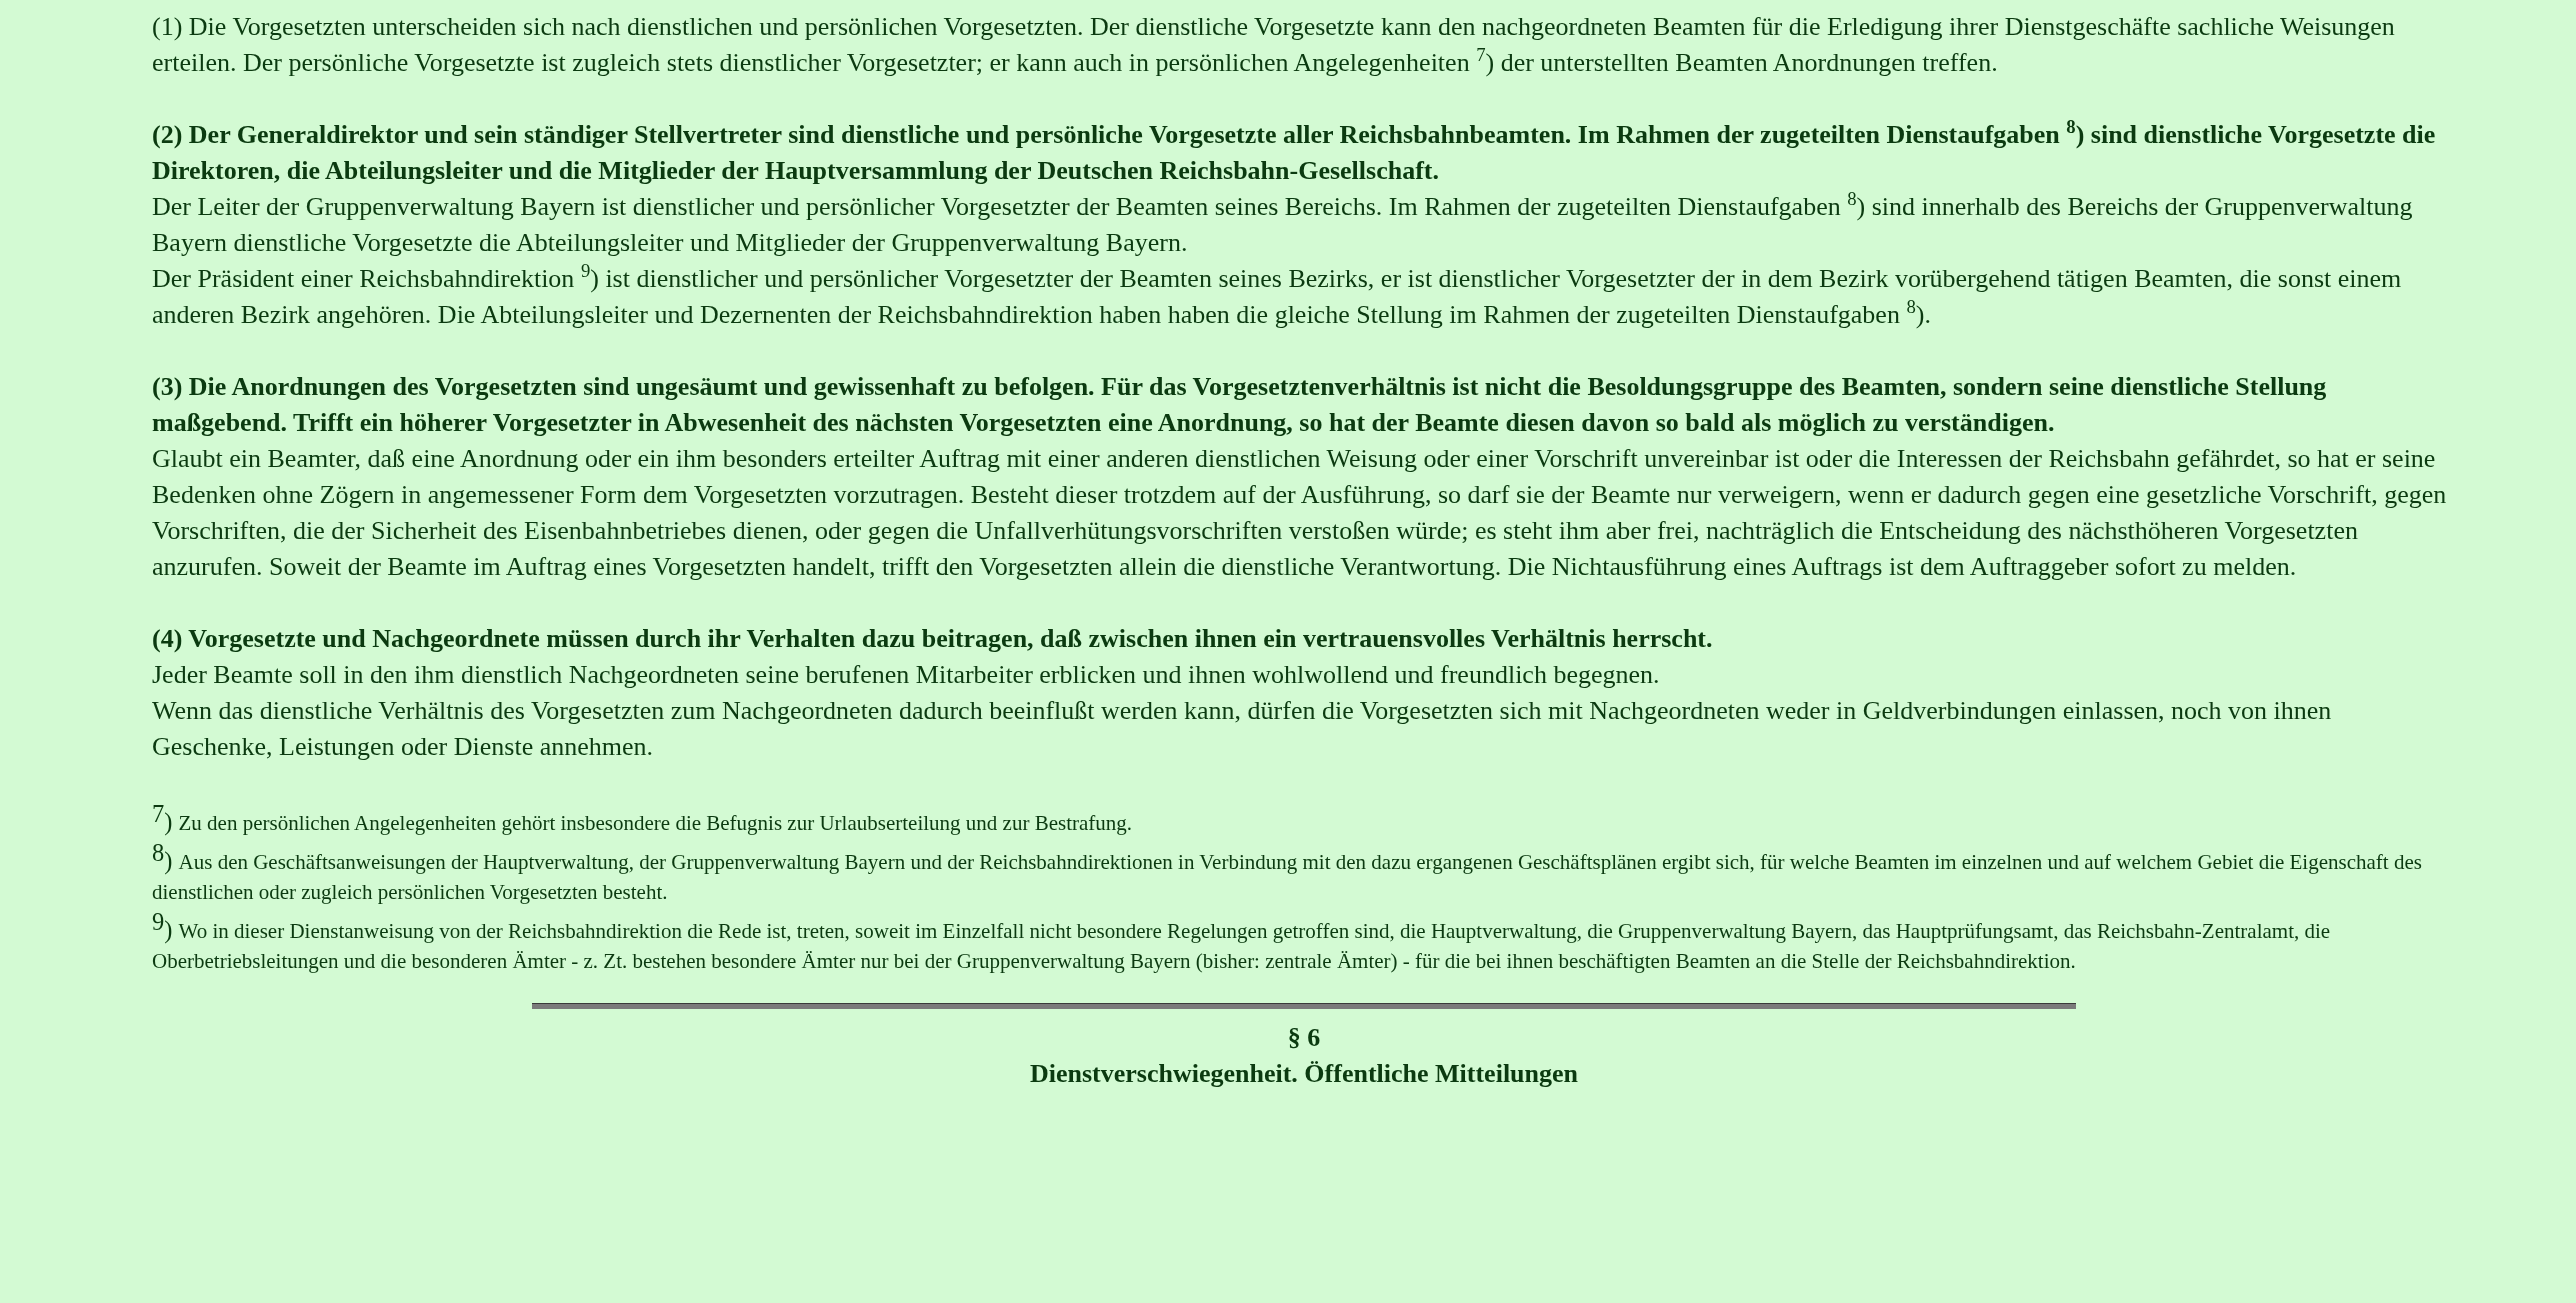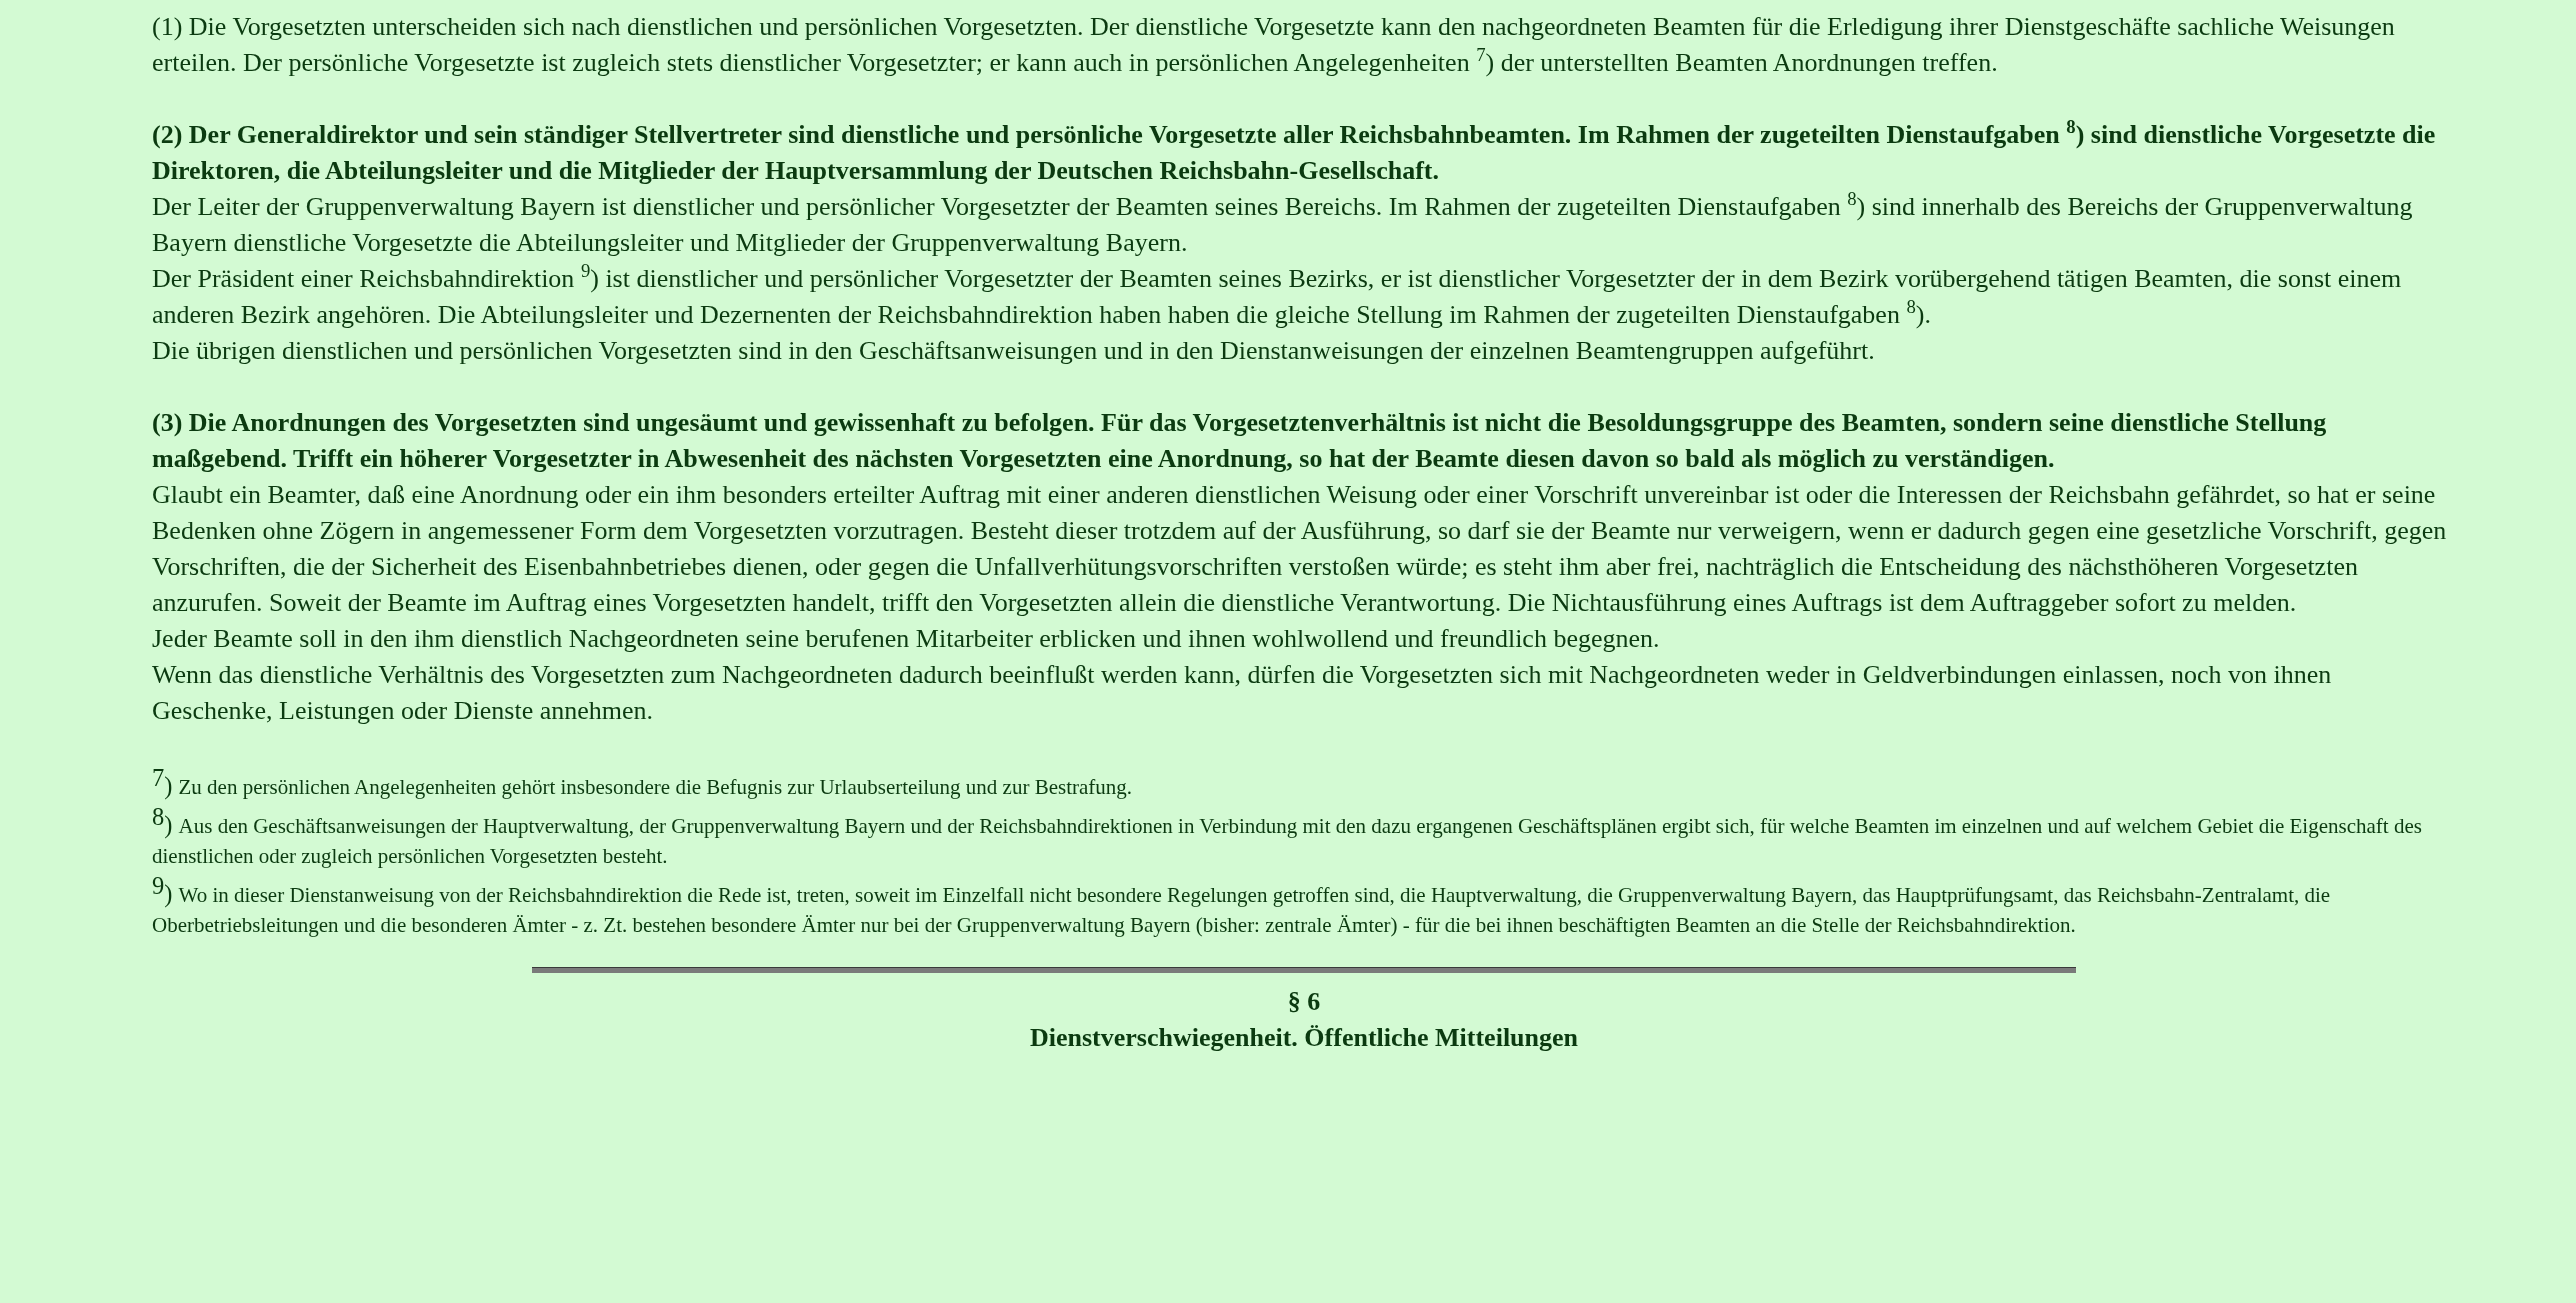--- a/index.html
+++ b/index.html
@@ -77,26 +77,26 @@
 <div class="page">
 
   <p class="body-p"><span>(1) Die Vorgesetzten unterscheiden sich nach dienstlichen und persönlichen Vorgesetzten. Der dienstliche Vorgesetzte kann den nachgeordneten Beamten für die Erledigung ihrer Dienstgeschäfte sachliche Weisungen erteilen. Der persönliche Vorgesetzte ist zugleich stets dienstlicher Vorgesetzter; er kann auch in persönlichen Angelegenheiten </span><sup>7</sup><span>) der unterstellten Beamten Anordnungen treffen.</span></p>
 
   <p class="body-p block-start"><span>(2) Der Generaldirektor und sein ständiger Stellvertreter sind dienstliche und persönliche Vorgesetzte aller Reichsbahnbeamten. Im Rahmen der zugeteilten Dienstaufgaben </span><sup>8</sup><span>) sind dienstliche Vorgesetzte die Direktoren, die Abteilungsleiter und die Mitglieder der Hauptversammlung der Deutschen Reichsbahn-Gesellschaft.</span></p>
 
   <p class="body-p"><span>Der Leiter der Gruppenverwaltung Bayern ist dienstlicher und persönlicher Vorgesetzter der Beamten seines Bereichs. Im Rahmen der zugeteilten Dienstaufgaben </span><sup>8</sup><span>) sind innerhalb des Bereichs der Gruppenverwaltung Bayern dienstliche Vorgesetzte die Abteilungsleiter und Mitglieder der Gruppenverwaltung Bayern.</span></p>
 
   <p class="body-p"><span>Der Präsident einer Reichsbahndirektion </span><sup>9</sup><span>) ist dienstlicher und persönlicher Vorgesetzter der Beamten seines Bezirks, er ist dienstlicher Vorgesetzter der in dem Bezirk vorübergehend tätigen Beamten, die sonst einem anderen Bezirk angehören. Die Abteilungsleiter und Dezernenten der Reichsbahndirektion haben haben die gleiche Stellung im Rahmen der zugeteilten Dienstaufgaben </span><sup>8</sup><span>).</span></p>
 
-  <p class="body-p"><span>Die übrigen dienstlichen und persönlichen Vorgesetzten sind in den Geschäftsanweisungen und in den Dienstanweisungen der einzelnen Beamtengruppen aufgeführt.</span></p>
 
   <p class="body-p block-start"><span>(3) Die Anordnungen des Vorgesetzten sind ungesäumt und gewissenhaft zu befolgen. Für das Vorgesetztenverhältnis ist nicht die Besoldungsgruppe des Beamten, sondern seine dienstliche Stellung maßgebend. Trifft ein höherer Vorgesetzter in Abwesenheit des nächsten Vorgesetzten eine Anordnung, so hat der Beamte diesen davon so bald als möglich zu verständigen.</span></p>
 
   <p class="body-p"><span>Glaubt ein Beamter, daß eine Anordnung oder ein ihm besonders erteilter Auftrag mit einer anderen dienstlichen Weisung oder einer Vorschrift unvereinbar ist oder die Interessen der Reichsbahn gefährdet, so hat er seine Bedenken ohne Zögern in angemessener Form dem Vorgesetzten vorzutragen. Besteht dieser trotzdem auf der Ausführung, so darf sie der Beamte nur verweigern, wenn er dadurch gegen eine gesetzliche Vorschrift, gegen Vorschriften, die der Sicherheit des Eisenbahnbetriebes dienen, oder gegen die Unfallverhütungsvorschriften verstoßen würde; es steht ihm aber frei, nachträglich die Entscheidung des nächsthöheren Vorgesetzten anzurufen. Soweit der Beamte im Auftrag eines Vorgesetzten handelt, trifft den Vorgesetzten allein die dienstliche Verantwortung. Die Nichtausführung eines Auftrags ist dem Auftraggeber sofort zu melden.</span></p>
 
+  <p class="body-p block-start"><span>(4) Vorgesetzte und Nachgeordnete müssen durch ihr Verhalten dazu beitragen, daß zwischen ihnen ein vertrauensvolles Verhältnis herrscht.</span></p>
 
   <p class="body-p"><span>Jeder Beamte soll in den ihm dienstlich Nachgeordneten seine berufenen Mitarbeiter erblicken und ihnen wohlwollend und freundlich begegnen.</span></p>
 
   <p class="body-p"><span>Wenn das dienstliche Verhältnis des Vorgesetzten zum Nachgeordneten dadurch beeinflußt werden kann, dürfen die Vorgesetzten sich mit Nachgeordneten weder in Geldverbindungen einlassen, noch von ihnen Geschenke, Leistungen oder Dienste annehmen.</span></p>
 
 
 
   <div class="footnotes">
     <p class="footnote"><sup>7</sup><span class="fn-paren">) </span><span class="fn-text">Zu den persönlichen Angelegenheiten gehört insbesondere die Befugnis zur Urlaubserteilung  und zur Bestrafung.</span></p>
     <p class="footnote"><sup>8</sup><span class="fn-paren">) </span><span class="fn-text">Aus den Geschäftsanweisungen der Hauptverwaltung, der Gruppenverwaltung Bayern und der Reichsbahndirektionen in Verbindung mit den dazu ergangenen Geschäftsplänen ergibt sich, für welche Beamten im einzelnen und auf welchem Gebiet die Eigenschaft des dienstlichen oder zugleich persönlichen Vorgesetzten besteht.</span></p>

